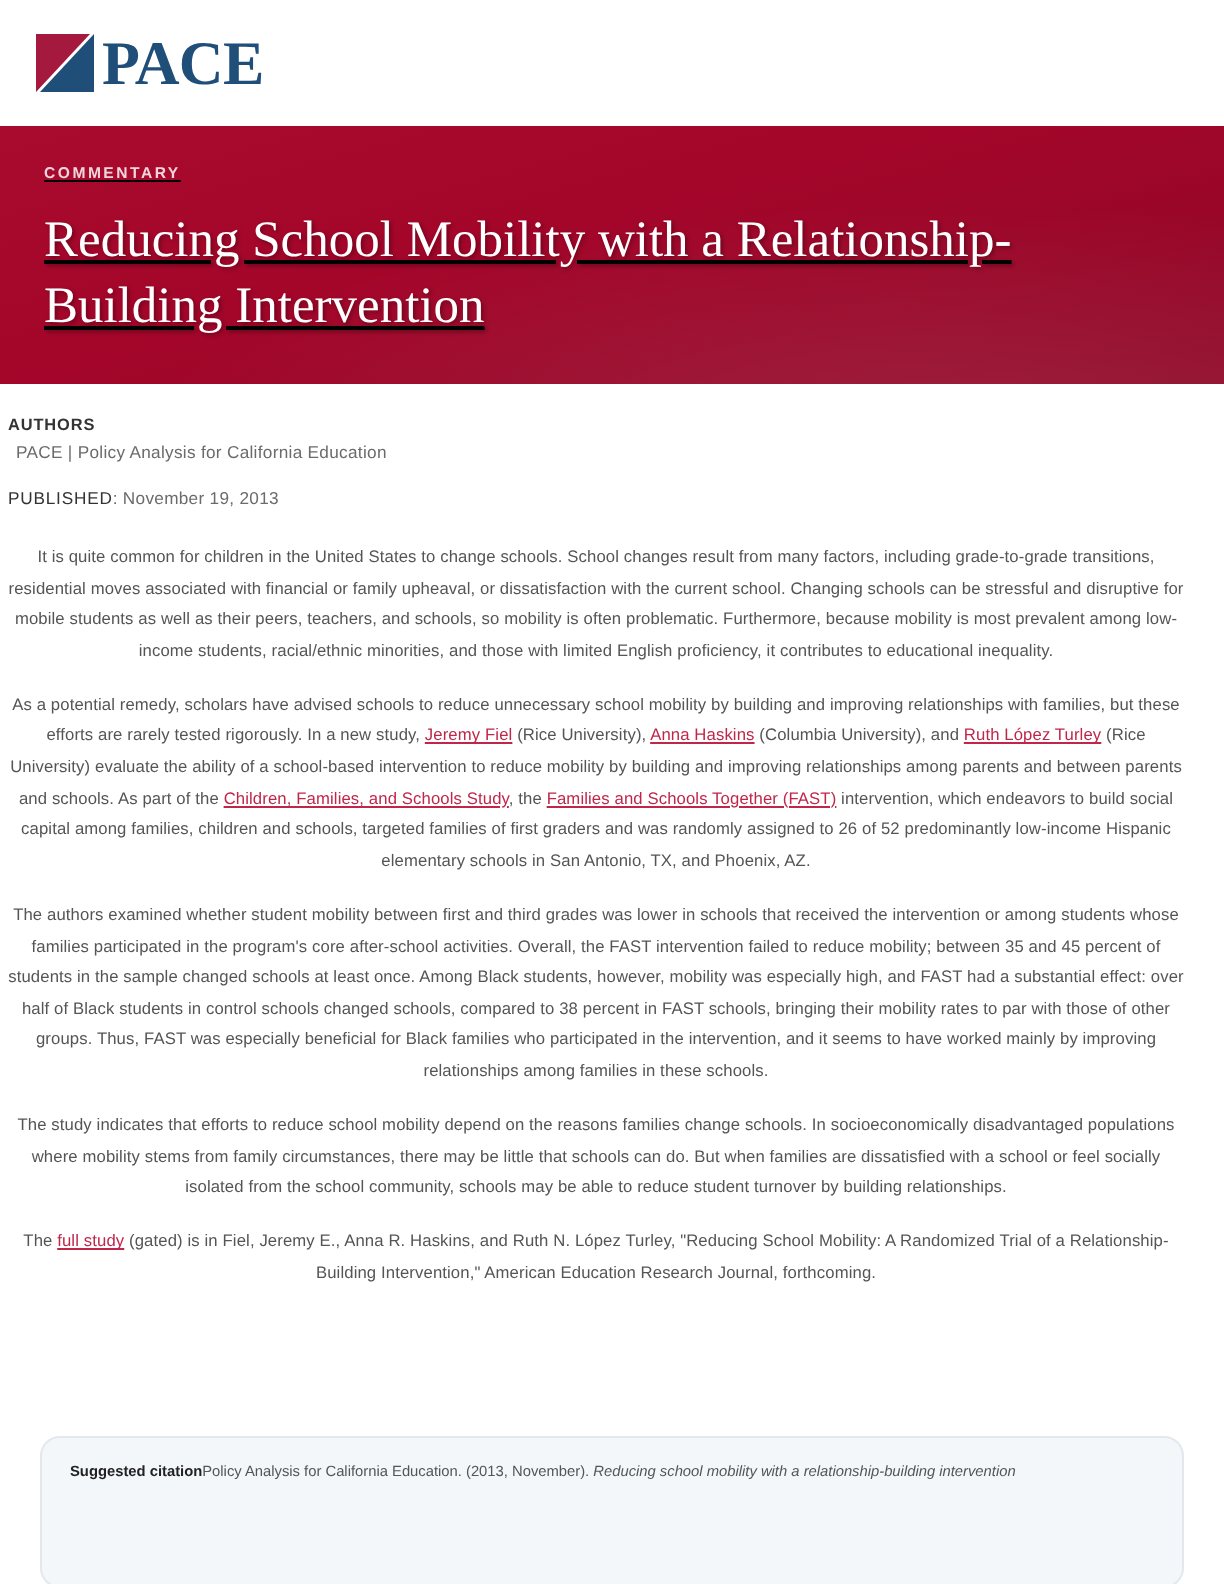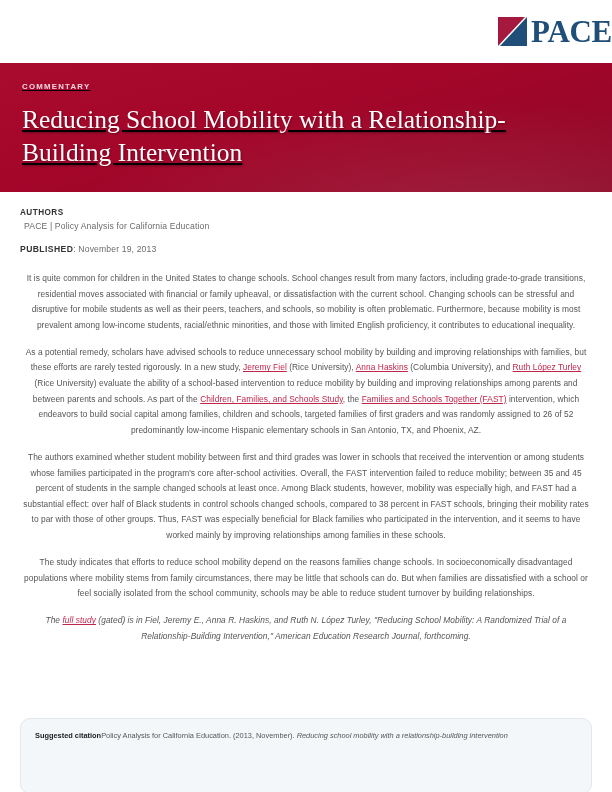--- a/index.html
+++ b/index.html
@@ -16,21 +16,20 @@
   }
 
   
   .logo-bar {
     height: 63px;
     background: #ffffff;
     display: flex;
     align-items: center;
     padding-left: 18px;
     box-sizing: border-box;
-    justify-content: flex-end;
   }
   .logo-wrap {
     display: flex;
     align-items: center;
     gap: 4px;
   }
   .logo-mark {
     width: 29px;
     height: 29px;
     position: relative;
@@ -71,21 +70,21 @@
     font-size: 25.5px;
     font-weight: normal;
     line-height: 1.30;
     margin: 0;
     text-shadow: 1px 1px 2px rgba(0,0,0,0.35);
     max-width: 560px;
   }
 
   
   .content {
-    padding: 16px 20px 0 20px;
+    padding: 16px 20px 0 4px;
     box-sizing: border-box;
   }
   .meta-label {
     font-size: 8.2px;
     font-weight: bold;
     color: #333333;
     letter-spacing: 0.45px;
     margin: 0 0 4px 0;
   }
   .meta-value {
@@ -95,35 +94,34 @@
     letter-spacing: 0.15px;
   }
   .pub-line {
     margin: 13px 0 0 0;
     font-size: 8.6px;
     color: #6b6b6b;
     letter-spacing: 0.15px;
   }
   .pub-line b {
     color: #333333;
-    font-weight: bold;
+    font-weight: normal;
     letter-spacing: 0.4px;
   }
 
   .body-copy { margin-top: 17px; }
   .para {
     font-size: 8.35px;
     line-height: 1.87;
     color: #555555;
     margin: 0 0 11.5px 0;
     text-align: center;
     letter-spacing: 0.06px;
   }
   .para.citation {
-    font-style: italic;
     margin-top: 3px;
   }
   a.lnk {
     color: #c0264a;
     text-decoration: underline;
   }
 
   
   .cite-box {
     position: absolute;

